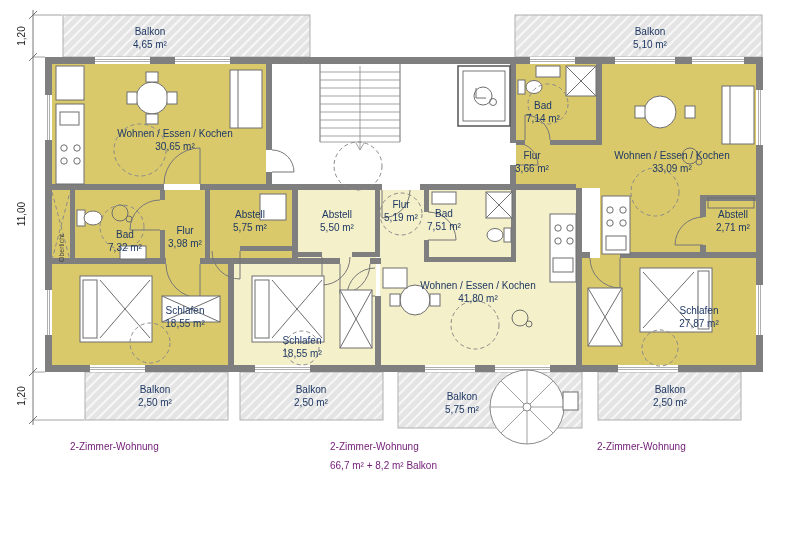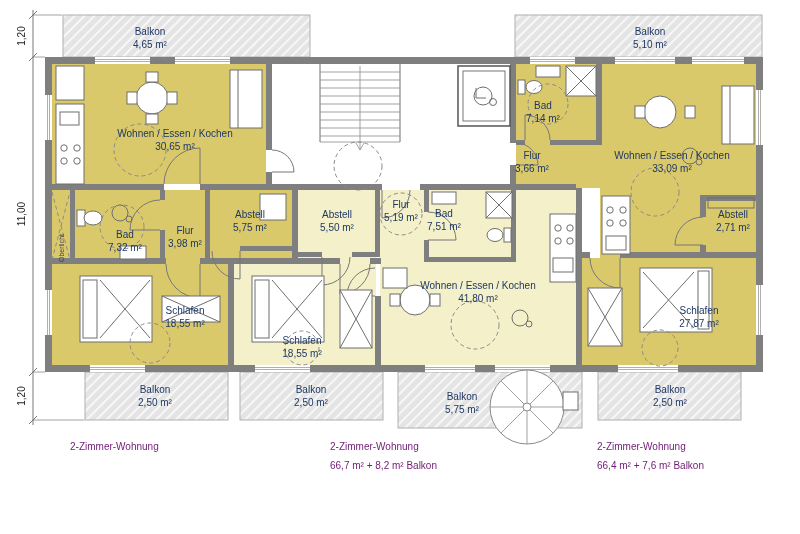--- a/index.html
+++ b/index.html
@@ -456,17 +456,16 @@
 
 <div class="caption" style="left:70px;top:437px">
   <div>2-Zimmer-Wohnung</div>
     </div>
 <div class="caption" style="left:330px;top:437px">
   <div>2-Zimmer-Wohnung</div>
       <div>66,7 m² + 8,2 m² Balkon</div>
     </div>
 <div class="caption" style="left:597px;top:437px">
   <div>2-Zimmer-Wohnung</div>
-      <div>66,4 m² + 7,6 m² Balkon</div>
     </div>
 
 
 </div>
 
 </body></html>

